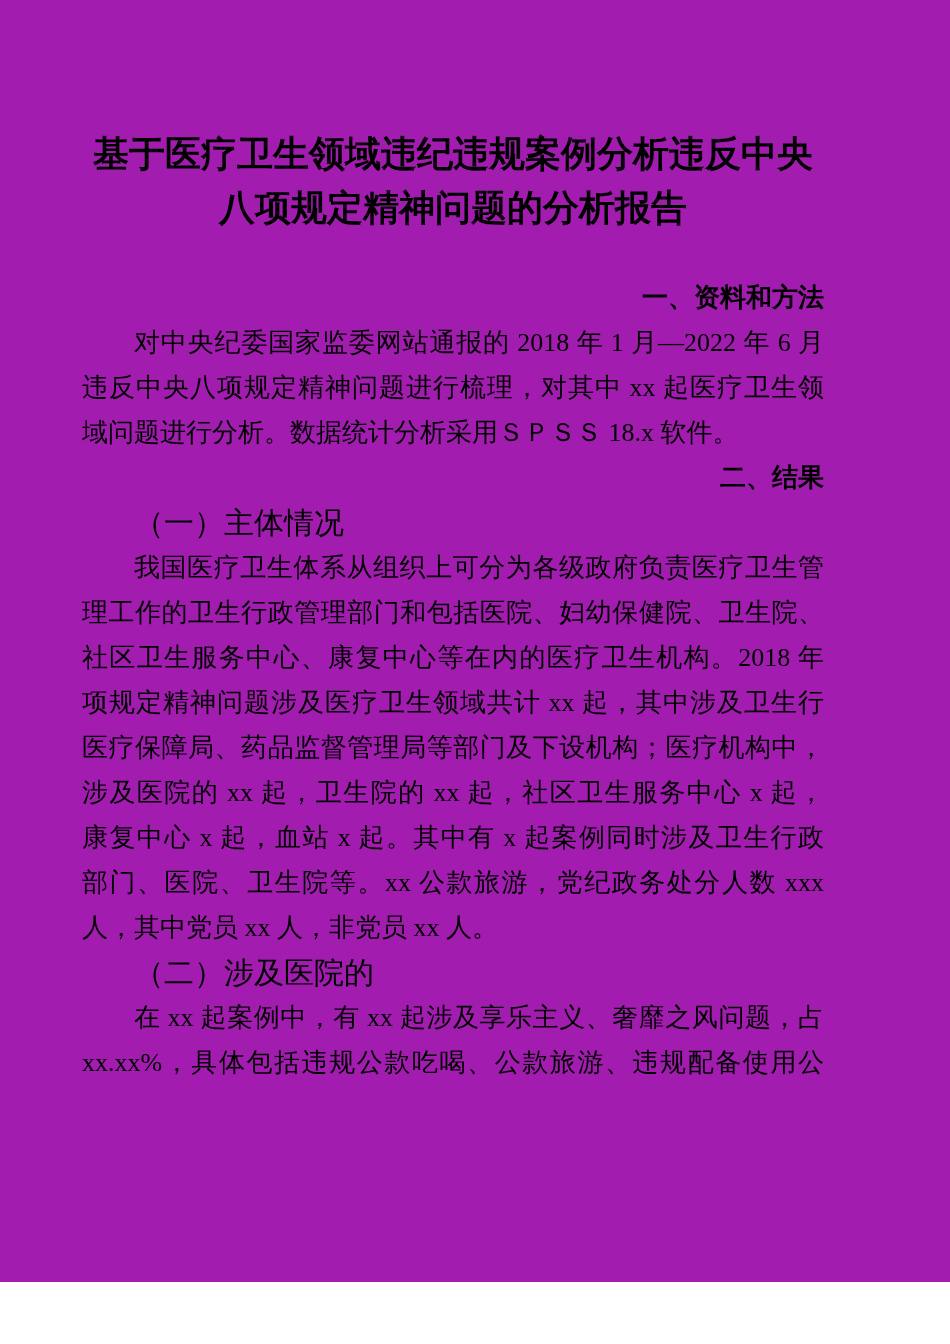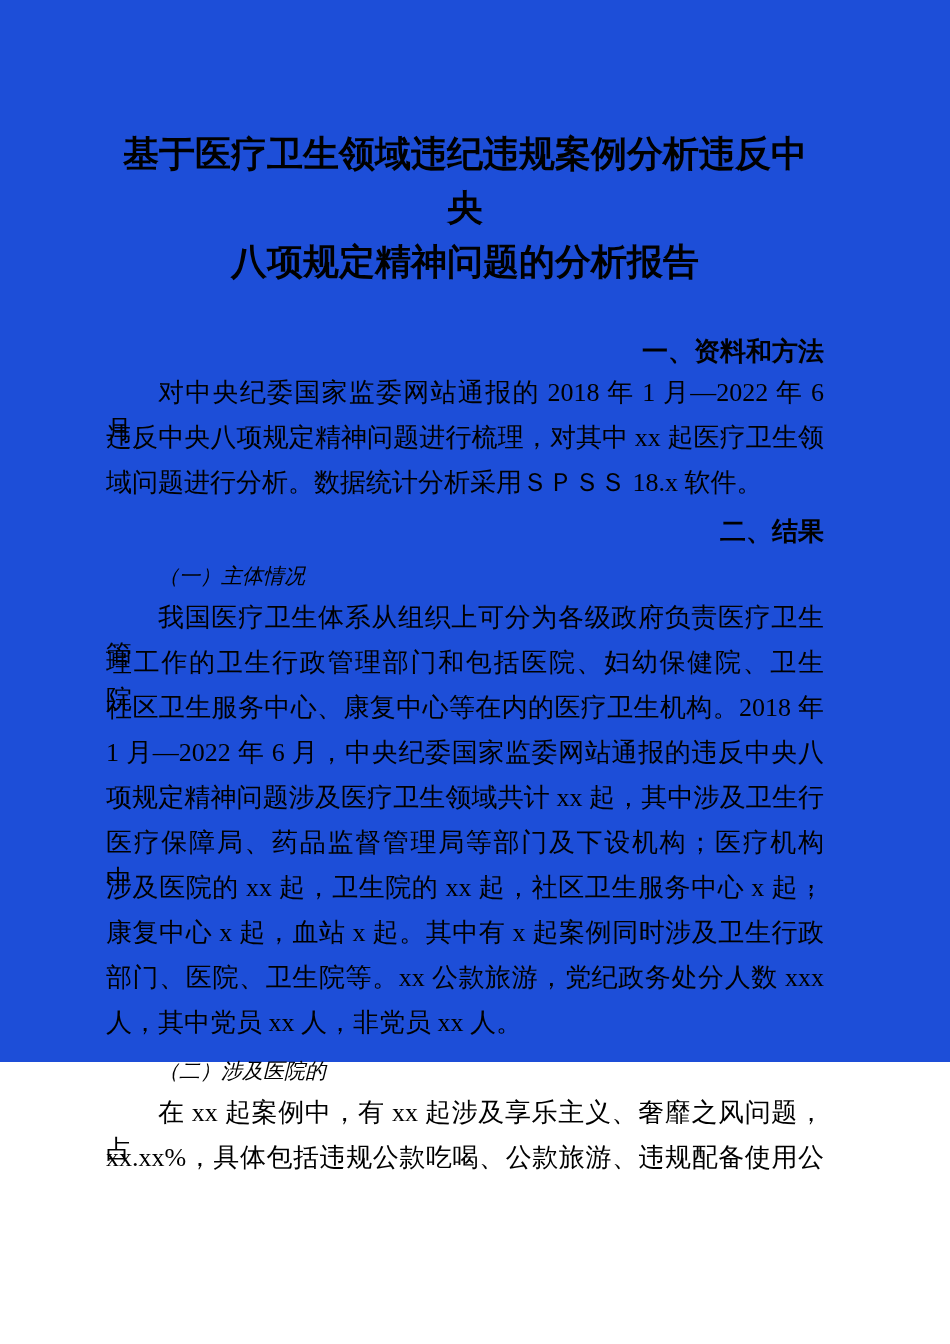--- a/index.html
+++ b/index.html
@@ -10,23 +10,23 @@
   body {
     width: 950px;
     height: 1344px;
     overflow: hidden;
     font-family: "Liberation Serif", serif;
     color: #000000;
   }
   .page {
     box-sizing: border-box;
     width: 950px;
-    height: 1062px;
-    padding: 127px 126px 0 106px;
-    background: #1d4ed8;
+    height: 1282px;
+    padding: 127px 126px 0 82px;
+    background: #a21caf;
   }
   
   .title {
     text-align: center;
     font-weight: 700;
     font-size: 36px;
     line-height: 54px;
     font-family: "Liberation Serif", serif;
     margin-bottom: 40px;
   }
@@ -37,33 +37,32 @@
     font-size: 26px;
     height: 45px;
     line-height: 45px;
     text-indent: 52px;
     white-space: nowrap;
     text-align: right;
   }
   
   .sub {
     font-family: "Liberation Serif", serif;
-    font-style: italic;
-    font-size: 21px;
+    font-size: 30px;
     height: 45px;
     line-height: 45px;
     text-indent: 52px;
     white-space: nowrap;
   }
   
   .ln {
     font-family: "Liberation Serif", serif;
     font-size: 26px;
     height: 45px;
-    line-height: 37px;
+    line-height: 46px;
     text-align: justify;
     text-align-last: justify;
   }
   .ln.indent { text-indent: 52px; }
   .ln.last   { text-align-last: left; }
 </style>
 </head>
 <body>
 
 <div class="page">
@@ -79,21 +78,20 @@
   <div class="ln">违反中央八项规定精神问题进行梳理，对其中 xx 起医疗卫生领</div>
   <div class="ln last">域问题进行分析。数据统计分析采用ＳＰＳＳ 18.x 软件。</div>
 
   <div class="h1">二、结果</div>
 
   <div class="sub">（一）主体情况</div>
 
   <div class="ln indent">我国医疗卫生体系从组织上可分为各级政府负责医疗卫生管</div>
   <div class="ln">理工作的卫生行政管理部门和包括医院、妇幼保健院、卫生院、</div>
   <div class="ln">社区卫生服务中心、康复中心等在内的医疗卫生机构。2018 年</div>
-  <div class="ln">1 月—2022 年 6 月，中央纪委国家监委网站通报的违反中央八</div>
   <div class="ln">项规定精神问题涉及医疗卫生领域共计 xx 起，其中涉及卫生行</div>
   <div class="ln">医疗保障局、药品监督管理局等部门及下设机构；医疗机构中，</div>
   <div class="ln">涉及医院的 xx 起，卫生院的 xx 起，社区卫生服务中心 x 起，</div>
   <div class="ln">康复中心 x 起，血站 x 起。其中有 x 起案例同时涉及卫生行政</div>
   <div class="ln">部门、医院、卫生院等。xx 公款旅游，党纪政务处分人数 xxx</div>
   <div class="ln last">人，其中党员 xx 人，非党员 xx 人。</div>
 
   <div class="sub">（二）涉及医院的</div>
 
   <div class="ln indent">在 xx 起案例中，有 xx 起涉及享乐主义、奢靡之风问题，占</div>

